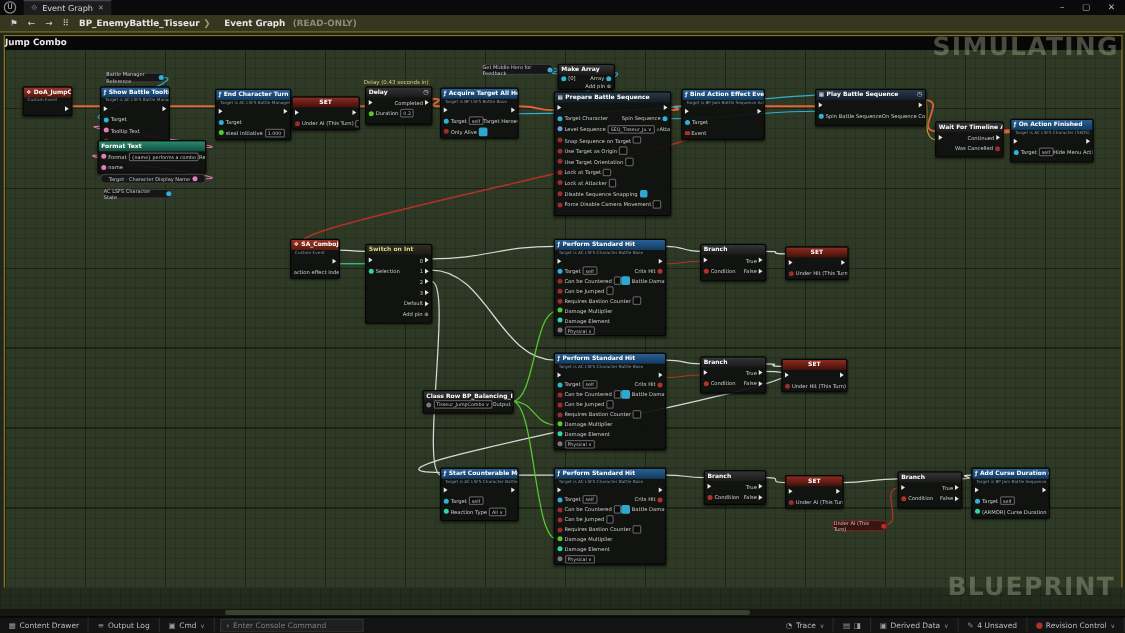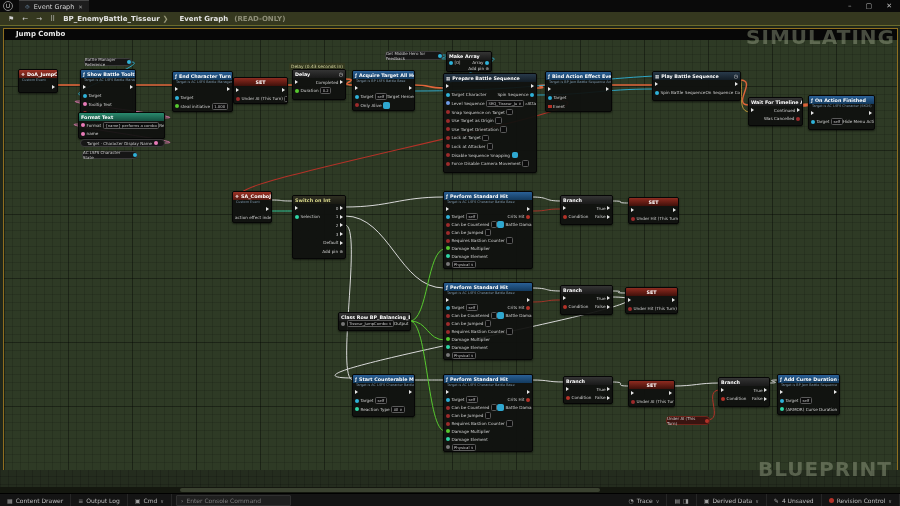--- a/index.html
+++ b/index.html
@@ -17,21 +17,21 @@
   #toolbar .sep{color:#9a9a7a;font-size:7px;margin:0 3px;}
   #toolbar .ro{color:#8e8e78;font-size:7px;margin-left:6px;font-weight:bold;}
   
   #graph{position:absolute;left:0;top:25px;width:900px;height:468px;background:#20271a;overflow:hidden;}
   .grid{background-color:#2e3a25;background-image:
     repeating-linear-gradient(0deg, rgba(0,0,0,.30) 0 1px, transparent 1px 64px),
     repeating-linear-gradient(90deg, rgba(0,0,0,.30) 0 1px, transparent 1px 64px),
     repeating-linear-gradient(0deg, rgba(0,0,0,.13) 0 1px, transparent 1px 8px),
     repeating-linear-gradient(90deg, rgba(0,0,0,.13) 0 1px, transparent 1px 8px);}
   #comment{position:absolute;left:3px;top:3px;width:893px;height:442px;border:1px solid #8f6f20;}
-  #comment-header{position:absolute;left:0;top:0;width:100%;height:11px;background:#070707;color:#e8e8e8;font-size:7px;font-weight:bold;line-height:11px;padding-left:12px;box-sizing:border-box;}
+  #comment-header{position:absolute;left:0;top:0;width:100%;height:11px;background:#070707;color:#e8e8e8;font-size:7px;font-weight:bold;line-height:11px;padding-left:0;box-sizing:border-box;}
   #outer-bottom{position:absolute;left:0;top:445px;width:900px;height:23px;background-color:#242c1e;background-image:repeating-linear-gradient(0deg, rgba(0,0,0,.15) 0 1px, transparent 1px 8px),repeating-linear-gradient(90deg, rgba(0,0,0,.15) 0 1px, transparent 1px 8px);}
   #hscroll{position:absolute;left:0;top:462px;width:900px;height:6px;background:#14170f;}
   #hscroll .thumb{position:absolute;left:180px;top:1px;width:420px;height:4px;background:#3a4130;border-radius:2px;}
   .watermark{position:absolute;color:rgba(170,180,150,.40);font-size:20px;font-weight:bold;letter-spacing:1px;pointer-events:none;z-index:40;}
   #wires{position:absolute;left:0;top:0;width:900px;height:468px;pointer-events:none;}
   
   .node{position:absolute;background:rgba(16,17,15,.94);border:1px solid #060606;border-radius:2px;box-shadow:0 1px 2px rgba(0,0,0,.55);box-sizing:border-box;overflow:hidden;z-index:10;}
   .nhead{height:8px;display:flex;align-items:center;gap:2px;padding:0 2px;font-size:4.8px;font-weight:bold;color:#fff;white-space:nowrap;}
   .nhead .hicon{font-size:4.5px;opacity:.9;}
   .nhead .clock{margin-left:auto;font-size:5px;color:#ddd;}

